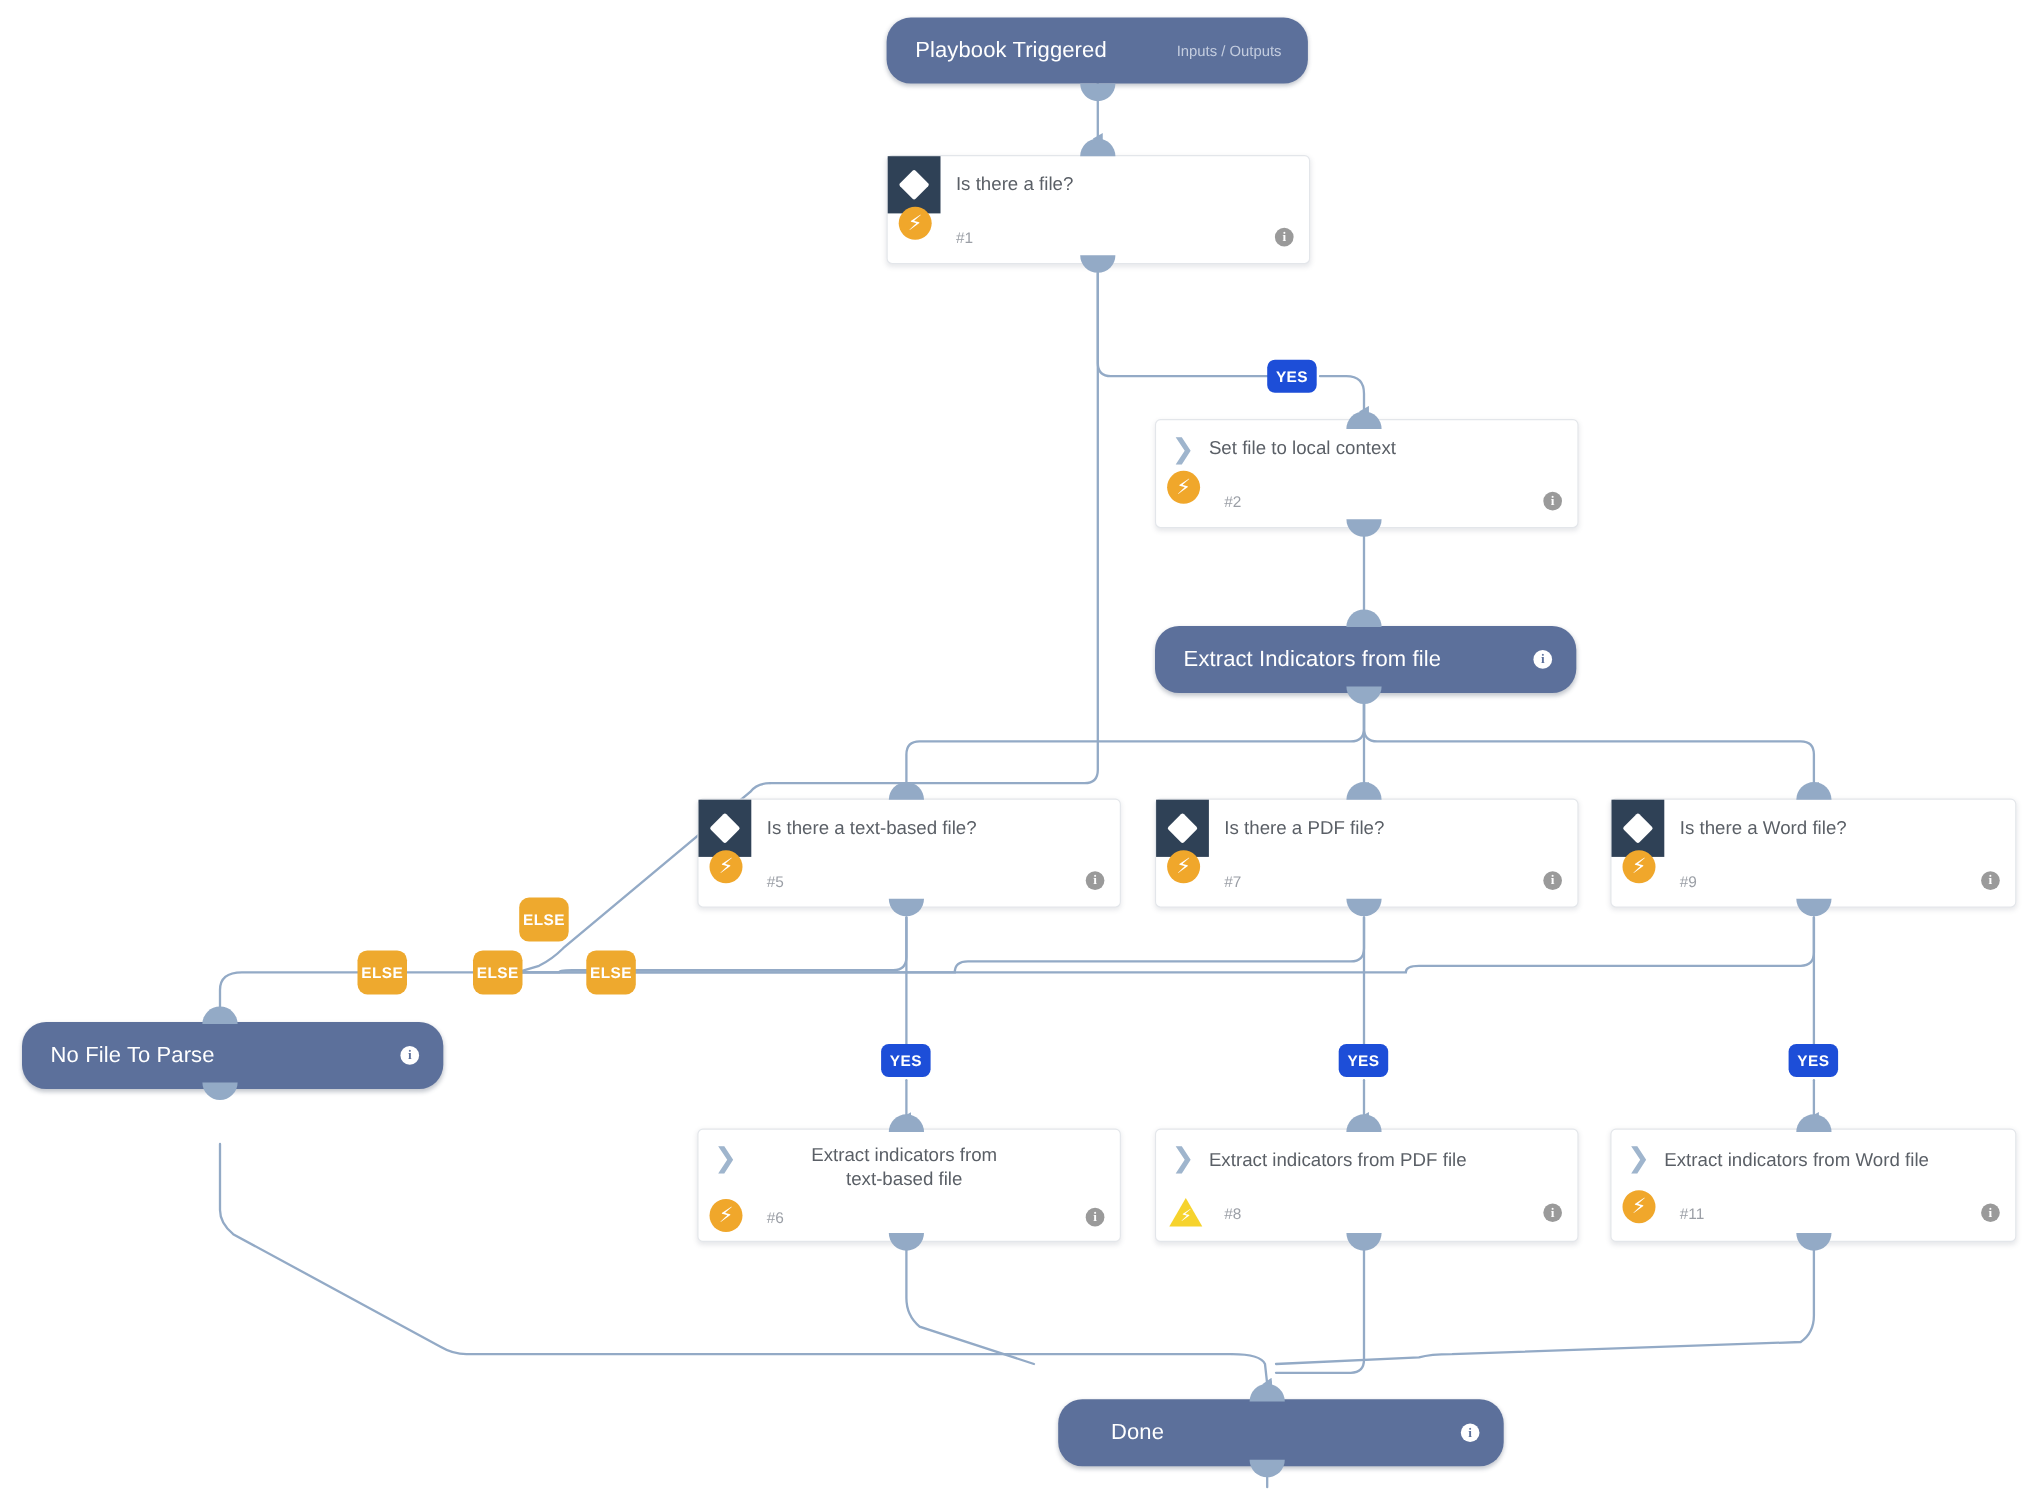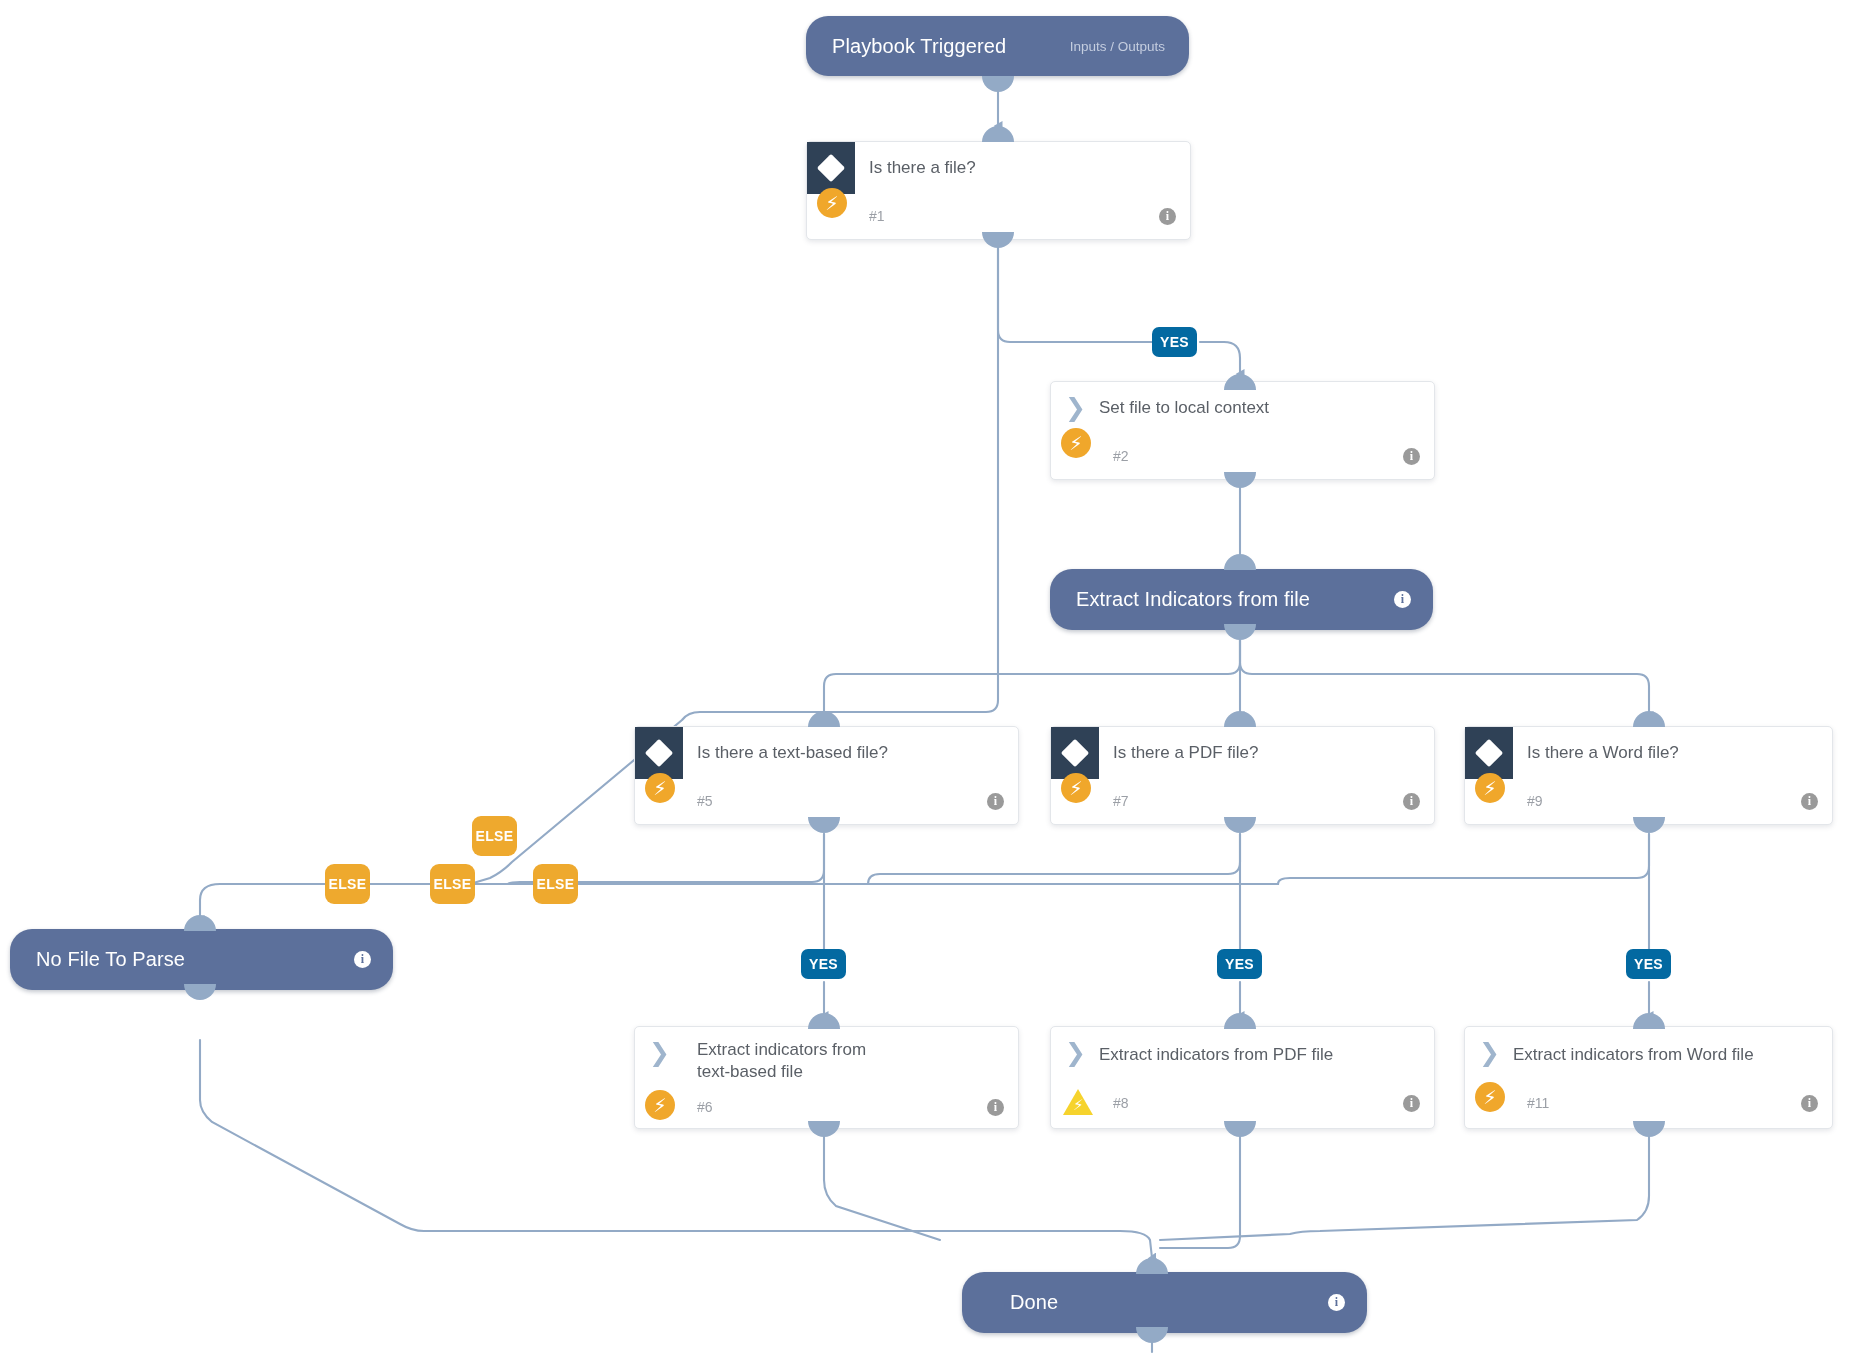--- a/index.html
+++ b/index.html
@@ -107,20 +107,21 @@
     color:#9fb5cd;
     font-size:25px;
     line-height:24px;
     font-family:"DejaVu Sans", sans-serif;
   }
   .card .card-label{
     font-size:17px;
     color:#5a5f66;
     line-height:1.32;
     padding-left:0;
+    text-align:center;
   }
   .card.cond .card-label{ margin-left:62px; }
   .card.task .card-label{ margin-left:48px; }
   .card .card-label.two-line{
     position:absolute;
     top:12px;
     width:250px;
   }
   .card .seq{
     position:absolute;
@@ -184,21 +185,21 @@
   .lbl{
     position:absolute;
     z-index:9;
     display:flex;align-items:center;justify-content:center;
     color:#ffffff;
     font-size:14px;
     font-weight:bold;
     letter-spacing:.4px;
   }
   .lbl.yes{
-    background:#0369a1;
+    background:#1d4ed8;
     border-radius:7px;
     width:45px;height:30px;
   }
   .lbl.els{
     background:#eea92e;
     border-radius:9px;
     width:45px;height:40px;
   }
 </style>
 </head>
@@ -371,21 +372,21 @@
     </div>
   </div>
   <div class="port bot" style="left:1633px; top:817px;"></div>
 
   <div class="lbl els" style="left:472px; top:816px;">ELSE</div>
   <div class="lbl els" style="left:325px; top:864px;">ELSE</div>
   <div class="lbl els" style="left:430px; top:864px;">ELSE</div>
   <div class="lbl els" style="left:533px; top:864px;">ELSE</div>
 
   <div class="port top" style="left:184px; top:915px;"></div>
-  <div class="pill" style="left:10px; top:929px; width:383px; height:61px;">
+  <div class="pill" style="left:20px; top:929px; width:383px; height:61px;">
     <div class="pill-title">No File To Parse</div>
     <span class="info light">i</span>
   </div>
   <div class="port bot" style="left:184px; top:984px;"></div>
 
   <div class="lbl yes" style="left:801px; top:949px;">YES</div>
   <div class="lbl yes" style="left:1217px; top:949px;">YES</div>
   <div class="lbl yes" style="left:1626px; top:949px;">YES</div>
 
   <div class="port top" style="left:808px; top:1013px;"></div>

